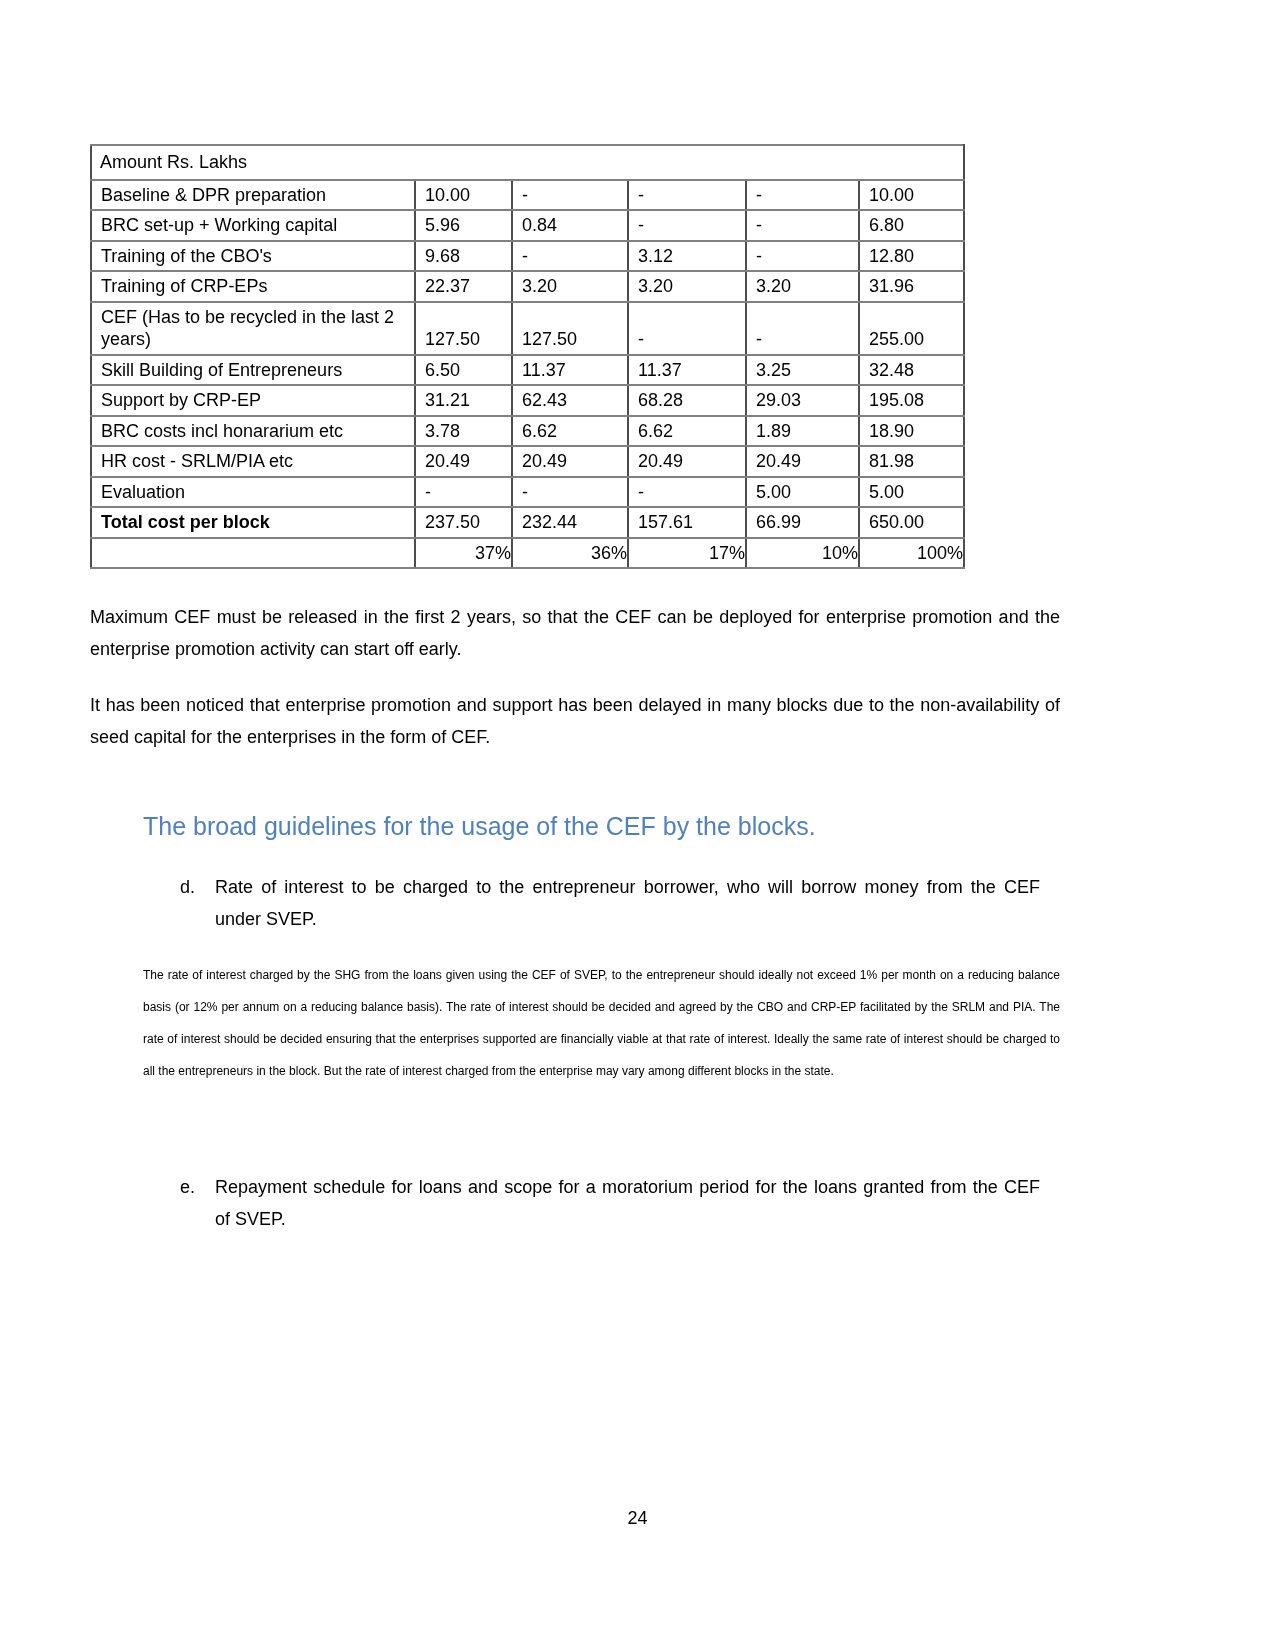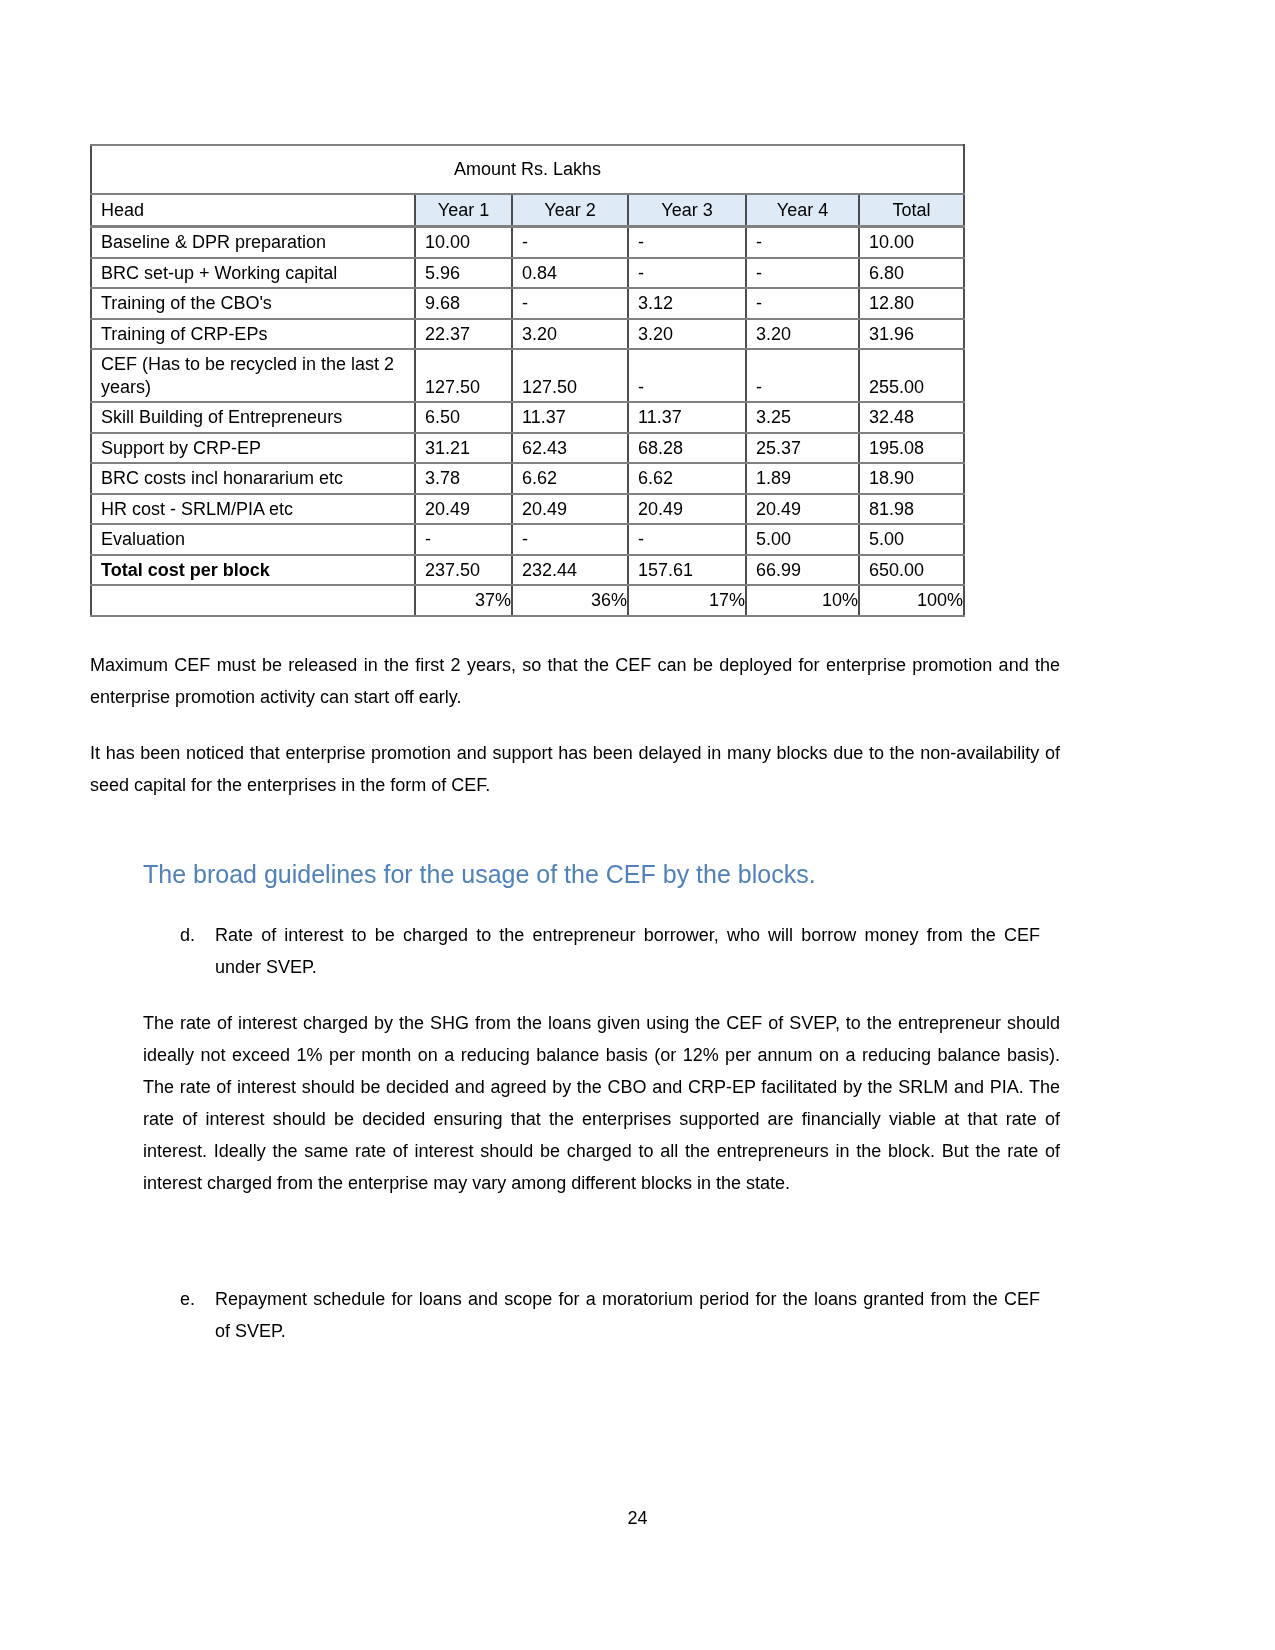--- a/index.html
+++ b/index.html
@@ -22,21 +22,21 @@
     border:2px solid #808080;
     border-left-color:#4d4d4d;border-right-color:#4d4d4d;
     padding:3px 9px;
     line-height:1.25;
     vertical-align:bottom;
     text-align:left;
     font-weight:normal;
     overflow:hidden;
   }
   table.budget{border:2px solid #4d4d4d;}
-  tr.unit-row td{text-align:center;padding:12px 8px;border-radius:14px;}
+  tr.unit-row td{text-align:left;padding:5px 8px;border-radius:14px;}
   tr.header-row th{background:#deeaf6;text-align:center;border-bottom:3px solid #808080;padding:4px 6px;}
   tr.header-row th.headcol{background:#ffffff;text-align:left;padding-left:9px;}
   td.alr{text-align:right;padding-right:22px;}
   tr.total-row td.headcell{font-weight:bold;}
   tr.pct-row td{text-align:right;padding-right:0;}
 
   
   .para{
     font-size:18px;line-height:32px;text-align:justify;
     margin:0;width:970px;
@@ -47,21 +47,21 @@
   .section-heading{
     font-size:25px;line-height:34px;font-weight:normal;
     color:#4f81bd;margin:56px 0 0 53px;
   }
   .list-item{
     display:flex;margin-left:90px;margin-top:28px;width:860px;
   }
   .list-item .marker{flex:0 0 35px;font-size:18px;line-height:32px;}
   .list-item .li-text{flex:1;font-size:18px;line-height:32px;text-align:justify;}
   .indent-para{
-    font-size:18px;line-height:32px;text-align:justify;
+    font-size:12px;line-height:32px;text-align:justify;
     margin:24px 0 0 53px;width:917px;
   }
   .list-item.item-e{margin-top:84px;}
   .page-number{
     position:absolute;left:0;top:1508px;width:1275px;
     text-align:center;font-size:18px;
   }
 </style>
 </head>
 <body>
@@ -74,28 +74,20 @@
         <col style="width: 97px;">
         <col style="width: 116px;">
         <col style="width: 118px;">
         <col style="width: 113px;">
         <col style="width: 105px;">
       </colgroup>
     <thead>
       <tr class="unit-row">
         <td colspan="6">Amount Rs. Lakhs</td>
       </tr>
-      <tr class="header-row">
-          <th class="headcol">Head</th>
-          <th style="background: rgb(222, 234, 246);">Year 1</th>
-          <th style="background: rgb(222, 234, 246);">Year 2</th>
-          <th style="background: rgb(222, 234, 246);">Year 3</th>
-          <th style="background: rgb(222, 234, 246);">Year 4</th>
-          <th style="background: rgb(222, 234, 246);">Total</th>
-        </tr>
     </thead>
     <tbody>
         <tr>
           <td>Baseline &amp; DPR preparation</td>
           <td>10.00</td>
           <td class="alr">-</td>
           <td>-</td>
           <td>-</td>
           <td>10.00</td>
         </tr>
@@ -137,21 +129,21 @@
           <td>11.37</td>
           <td>11.37</td>
           <td>3.25</td>
           <td>32.48</td>
         </tr>
         <tr>
           <td>Support by CRP-EP</td>
           <td>31.21</td>
           <td>62.43</td>
           <td>68.28</td>
-          <td>25.37</td>
+          <td>29.03</td>
           <td>195.08</td>
         </tr>
         <tr>
           <td>BRC costs incl honararium etc</td>
           <td>3.78</td>
           <td>6.62</td>
           <td>6.62</td>
           <td>1.89</td>
           <td>18.90</td>
         </tr>

